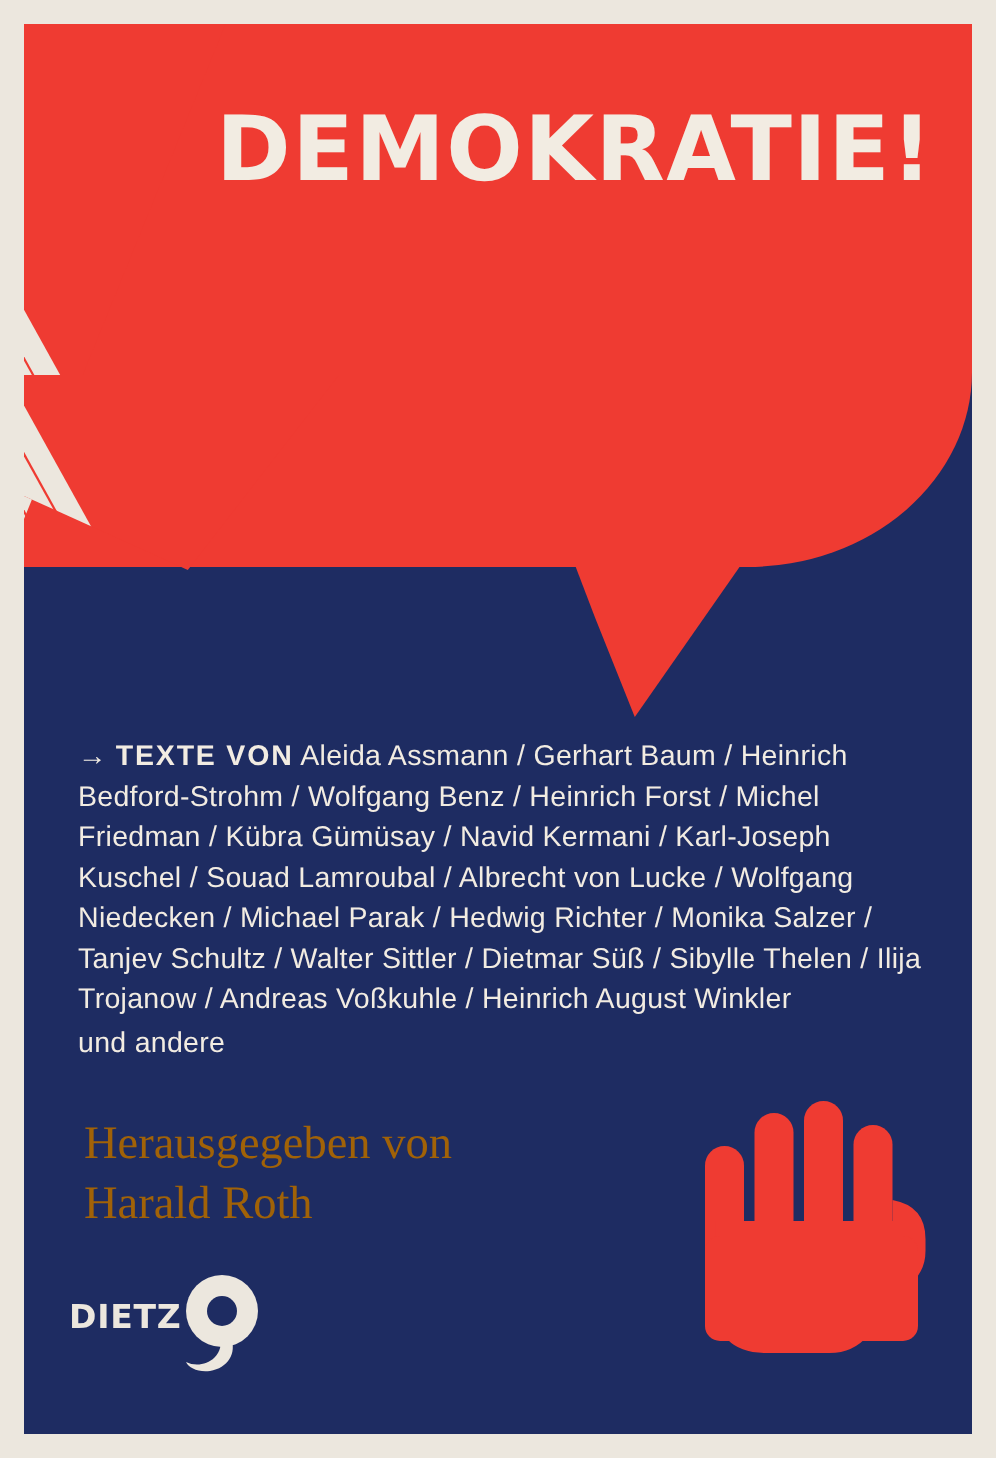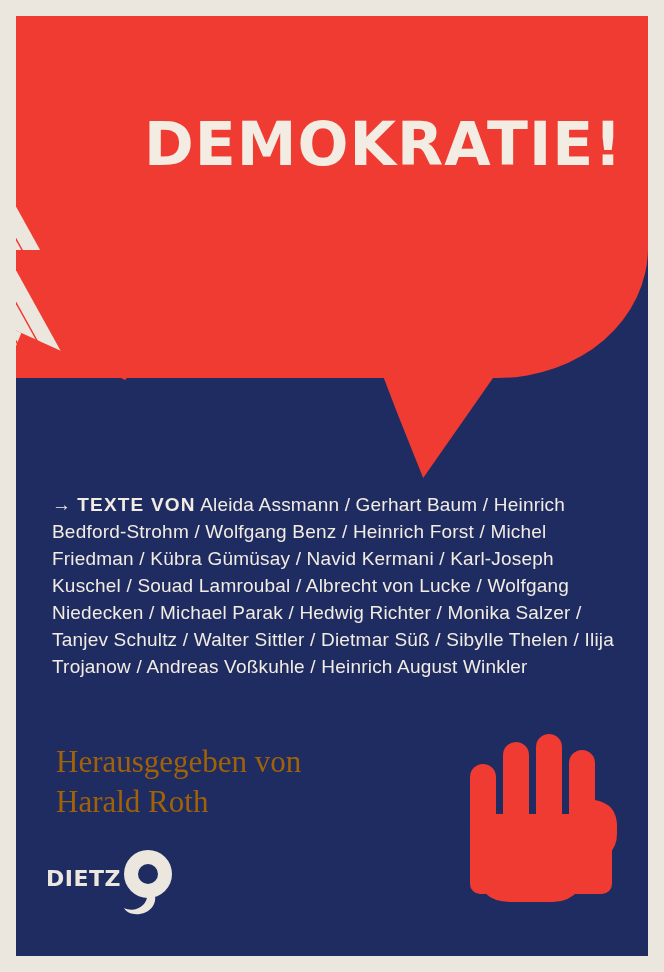--- a/index.html
+++ b/index.html
@@ -101,21 +101,21 @@
     top: 72px;
     width: 490px;
     color: #f2ece2;
     font-family: "DejaVu Sans", sans-serif;
     font-weight: bold;
     font-size: 60px;
     line-height: 0.95;
     letter-spacing: 1px;
     text-transform: uppercase;
   }
-  .title .line2 { display: block; margin-top: 44px; }
+  .title .line2 { display: block; }
 
   
   .contrib {
     position: absolute;
     left: 52px;
     top: 492px;
     width: 570px;
     color: #f2ece2;
     font-size: 19px;
     line-height: 1.42;
@@ -210,20 +210,21 @@
     <div class="tstripe" style="top:56px;"></div>
   </div>
 
   <div class="title">
     <span class="line2">DEMOKRATIE!</span>
   </div>
 
   <div class="contrib">
     <span class="arrow">→</span><span class="texte-von">TEXTE VON</span>
     <span>Aleida Assmann / Gerhart Baum / Heinrich Bedford-Strohm / Wolfgang Benz / Heinrich Forst / Michel Friedman / Kübra Gümüsay / Navid Kermani / Karl-Joseph Kuschel / Souad Lamroubal / Albrecht von Lucke / Wolfgang Niedecken / Michael Parak / Hedwig Richter / Monika Salzer / Tanjev Schultz / Walter Sittler / Dietmar Süß / Sibylle Thelen / Ilija Trojanow / Andreas Voßkuhle / Heinrich August Winkler</span>
+    <span class="und-andere">und andere</span>
   </div>
 
   <div class="editor">
     <span>Herausgegeben von</span>
     <span class="name">Harald Roth</span>
   </div>
 
   <svg class="hand" viewBox="0 0 160 212">
     <g fill="#ef3b32">
       <rect x="8" y="36" width="26" height="96" rx="13"></rect>

